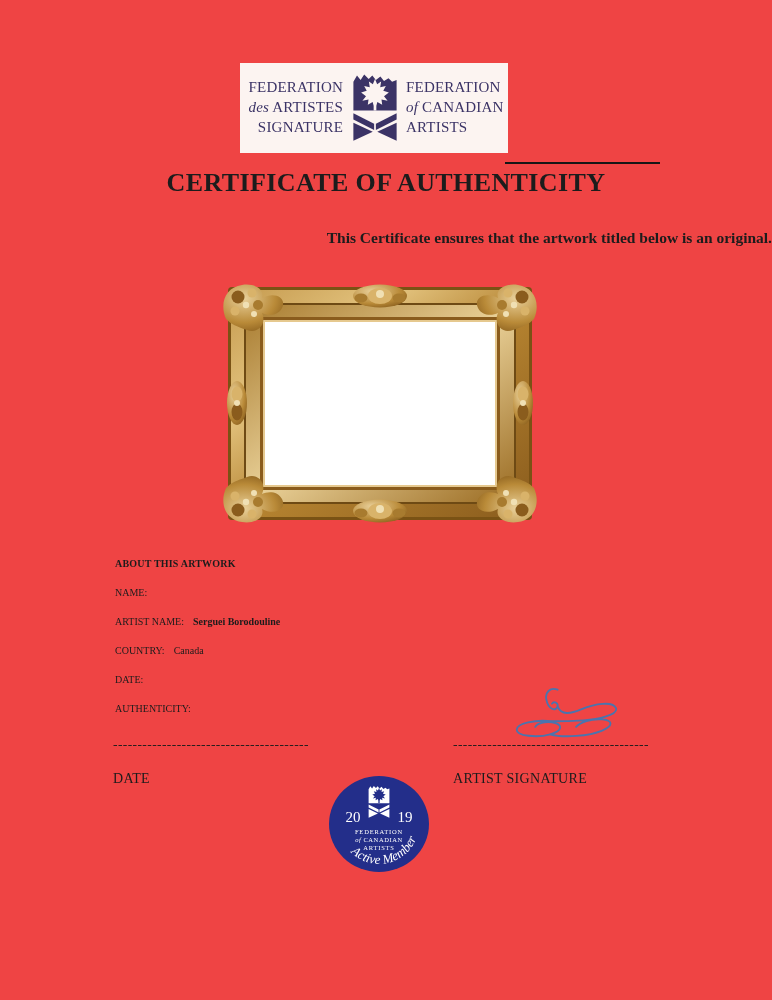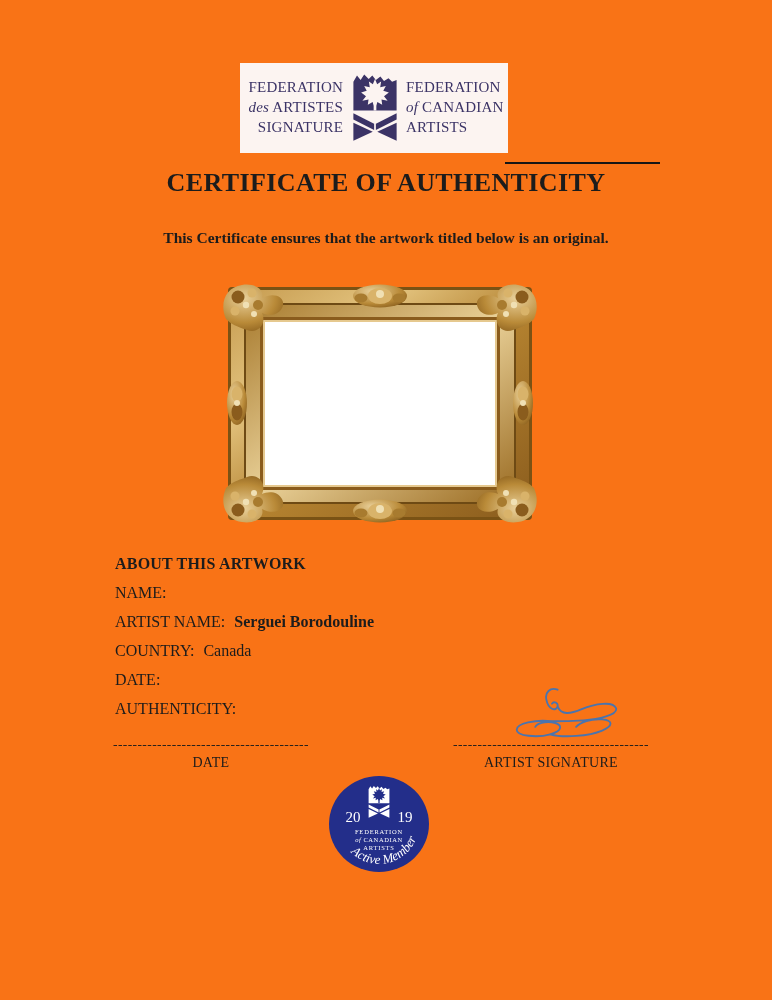--- a/index.html
+++ b/index.html
@@ -1,49 +1,49 @@
 <!DOCTYPE html>
 <html><head>
 <meta charset="utf-8">
 <style>
   html,body{margin:0;padding:0;background:#ffffff;}
   .page{
-    position:relative;width:772px;height:1000px;background:#f97316;
+    position:relative;width:772px;height:1000px;background:#ef4444;
     font-family:"Liberation Serif", serif;color:#1c1c1c;overflow:hidden;
   }
   
   .logo-band{
     position:absolute;left:240px;top:63px;width:268px;height:90px;
     display:flex;align-items:center;justify-content:space-between;
     padding:0 2px;box-sizing:border-box;
   }
   .logo-text{font-size:15px;line-height:1.32;letter-spacing:.2px;font-weight:normal;}
   .logo-text .it{font-style:italic;text-align:center;}
   .logo-left{text-align:right;width:101px;}
   .logo-right{text-align:left;width:100px;}
   .logo-glyph{width:54px;height:82px;flex:0 0 auto;margin-top:-2px;}
   
   .member-rule{position:absolute;left:505px;top:162px;width:155px;height:2px;background:#161616;}
   
   .title{position:absolute;left:0;top:168px;width:100%;text-align:center;
     font-size:26px;font-weight:bold;letter-spacing:.4px;}
-  .subtitle{position:absolute;left:0;top:229px;width:100%;text-align:center;
+  .subtitle{position:absolute;left:0;top:229px;width:100%;text-align:right;
     font-size:15.5px;font-weight:bold;}
   
   .frame-wrap{position:absolute;left:222px;top:281px;width:316px;height:245px;}
   
-  .about{position:absolute;left:115px;top:549px;font-size:16px;line-height:29px;}
+  .about{position:absolute;left:115px;top:549px;font-size:10px;line-height:29px;}
   .about .heading{font-weight:bold;letter-spacing:.2px;}
   .about .value{margin-left:9px;text-align:center;}
   .about .value-bold{font-weight:bold;}
   
   .signature-svg{position:absolute;left:509px;top:686px;}
   .sig-col{position:absolute;top:738px;font-size:14px;}
   .sig-col .dashes{font-size:13.5px;line-height:14px;letter-spacing:.4px;white-space:nowrap;}
-  .sig-col .lbl{display:block;margin-top:2px;line-height:18px;letter-spacing:.3px;text-align:center;}
+  .sig-col .lbl{display:block;margin-top:18px;line-height:18px;letter-spacing:.3px;}
   .date-col{left:113px;}
   .artist-col{left:453px;}
   
   .badge-svg{position:absolute;left:328px;top:775px;}
   .hidden-defs{position:absolute;width:0;height:0;overflow:hidden;}
 </style>
 </head>
 <body>
 
 <div class="page">

